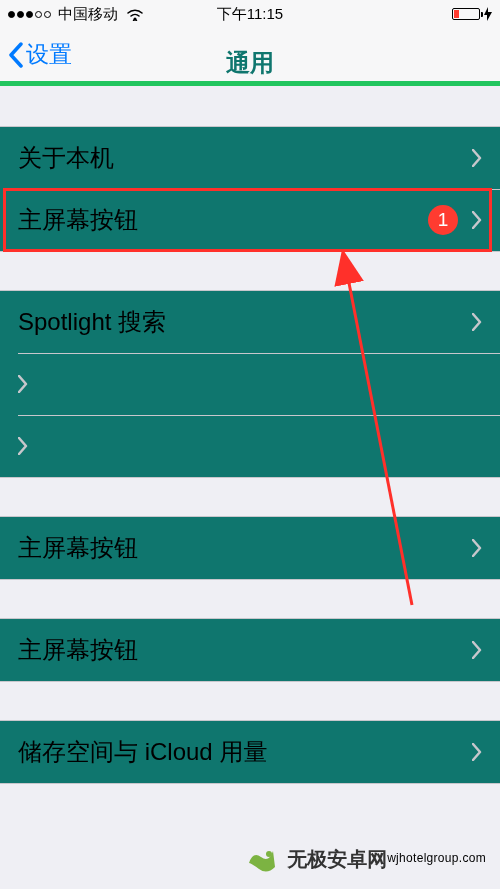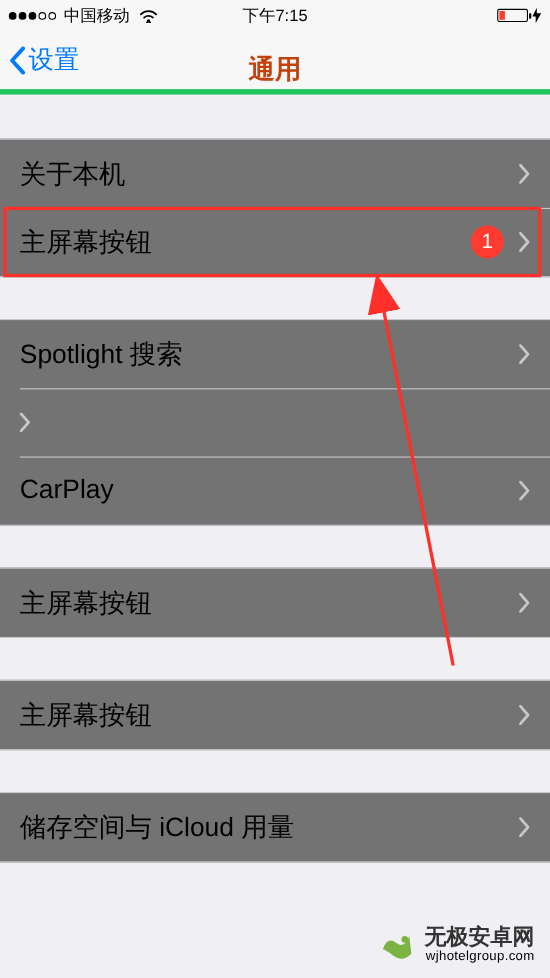--- a/index.html
+++ b/index.html
@@ -105,26 +105,26 @@
     }
     .back-chevron {
       margin-right: 2px;
     }
     .nav-title {
       position: absolute;
       left: 50%;
       transform: translateX(-50%);
       font-size: 24px;
       font-weight: 600;
-      color: #c2410c;
+      color: #0f766e;
       margin-top: 16px;
     }
     .group {
       margin-top: 38px;
-      background: #737373;
+      background: #0f766e;
       border-top: 1px solid #c8c7cc;
       border-bottom: 1px solid #c8c7cc;
     }
     .group.first {
       margin-top: 40px;
     }
     .row {
       height: 62px;
       display: flex;
       align-items: center;
@@ -179,22 +179,22 @@
       position: absolute;
       bottom: 12px;
       right: 14px;
       display: flex;
       align-items: center;
       gap: 8px;
       z-index: 60;
     }
     .wm-text {
       display: flex;
-      flex-direction: column;
-      align-items: flex-end;
+      flex-direction: row;
+      align-items: center;
       line-height: 1.1;
     }
     .wm-title {
       font-size: 20px;
       font-weight: 700;
       color: #333;
     }
     .wm-url {
       font-size: 12px;
       color: #000000;
@@ -218,21 +218,21 @@
       <span class="signal-dot"></span>
     </span>
     <span class="carrier">中国移动</span>
     <span class="wifi-icon">
       <svg width="18" height="13" viewBox="0 0 18 13">
         <path d="M9 11.5 a1.5 1.5 0 1 0 0.001 0 M5 8 a6 6 0 0 1 8 0 M2 5 a10 10 0 0 1 14 0" stroke="#000" stroke-width="1.5" fill="none" stroke-linecap="round"></path>
         <circle cx="9" cy="11" r="1.5" fill="#000"></circle>
       </svg>
     </span>
   </div>
-  <div class="status-center">下午7:15</div>
+  <div class="status-center">下午11:15</div>
   <div class="status-right">
     <span class="battery">
       <span class="battery-fill"></span>
     </span>
     <svg width="8" height="14" viewBox="0 0 8 14">
       <path d="M4 0 L0 8 L3 8 L3 14 L8 5 L4 5 Z" fill="#000"></path>
     </svg>
   </div>
 </div>
 
@@ -276,21 +276,20 @@
     </span>
   </div>
   <div class="row">
     <span class="chevron">
       <svg width="10" height="18" viewBox="0 0 10 18">
           <path d="M1 1 L8 9 L1 17" stroke="#c7c7cc" stroke-width="2.5" fill="none" stroke-linecap="round" stroke-linejoin="round"></path>
         </svg>
     </span>
   </div>
   <div class="row">
-    <span class="row-label">CarPlay</span>
     <span class="chevron">
       <svg width="10" height="18" viewBox="0 0 10 18">
           <path d="M1 1 L8 9 L1 17" stroke="#c7c7cc" stroke-width="2.5" fill="none" stroke-linecap="round" stroke-linejoin="round"></path>
         </svg>
     </span>
   </div>
 </div>
 
 <div class="group">
   <div class="row">

